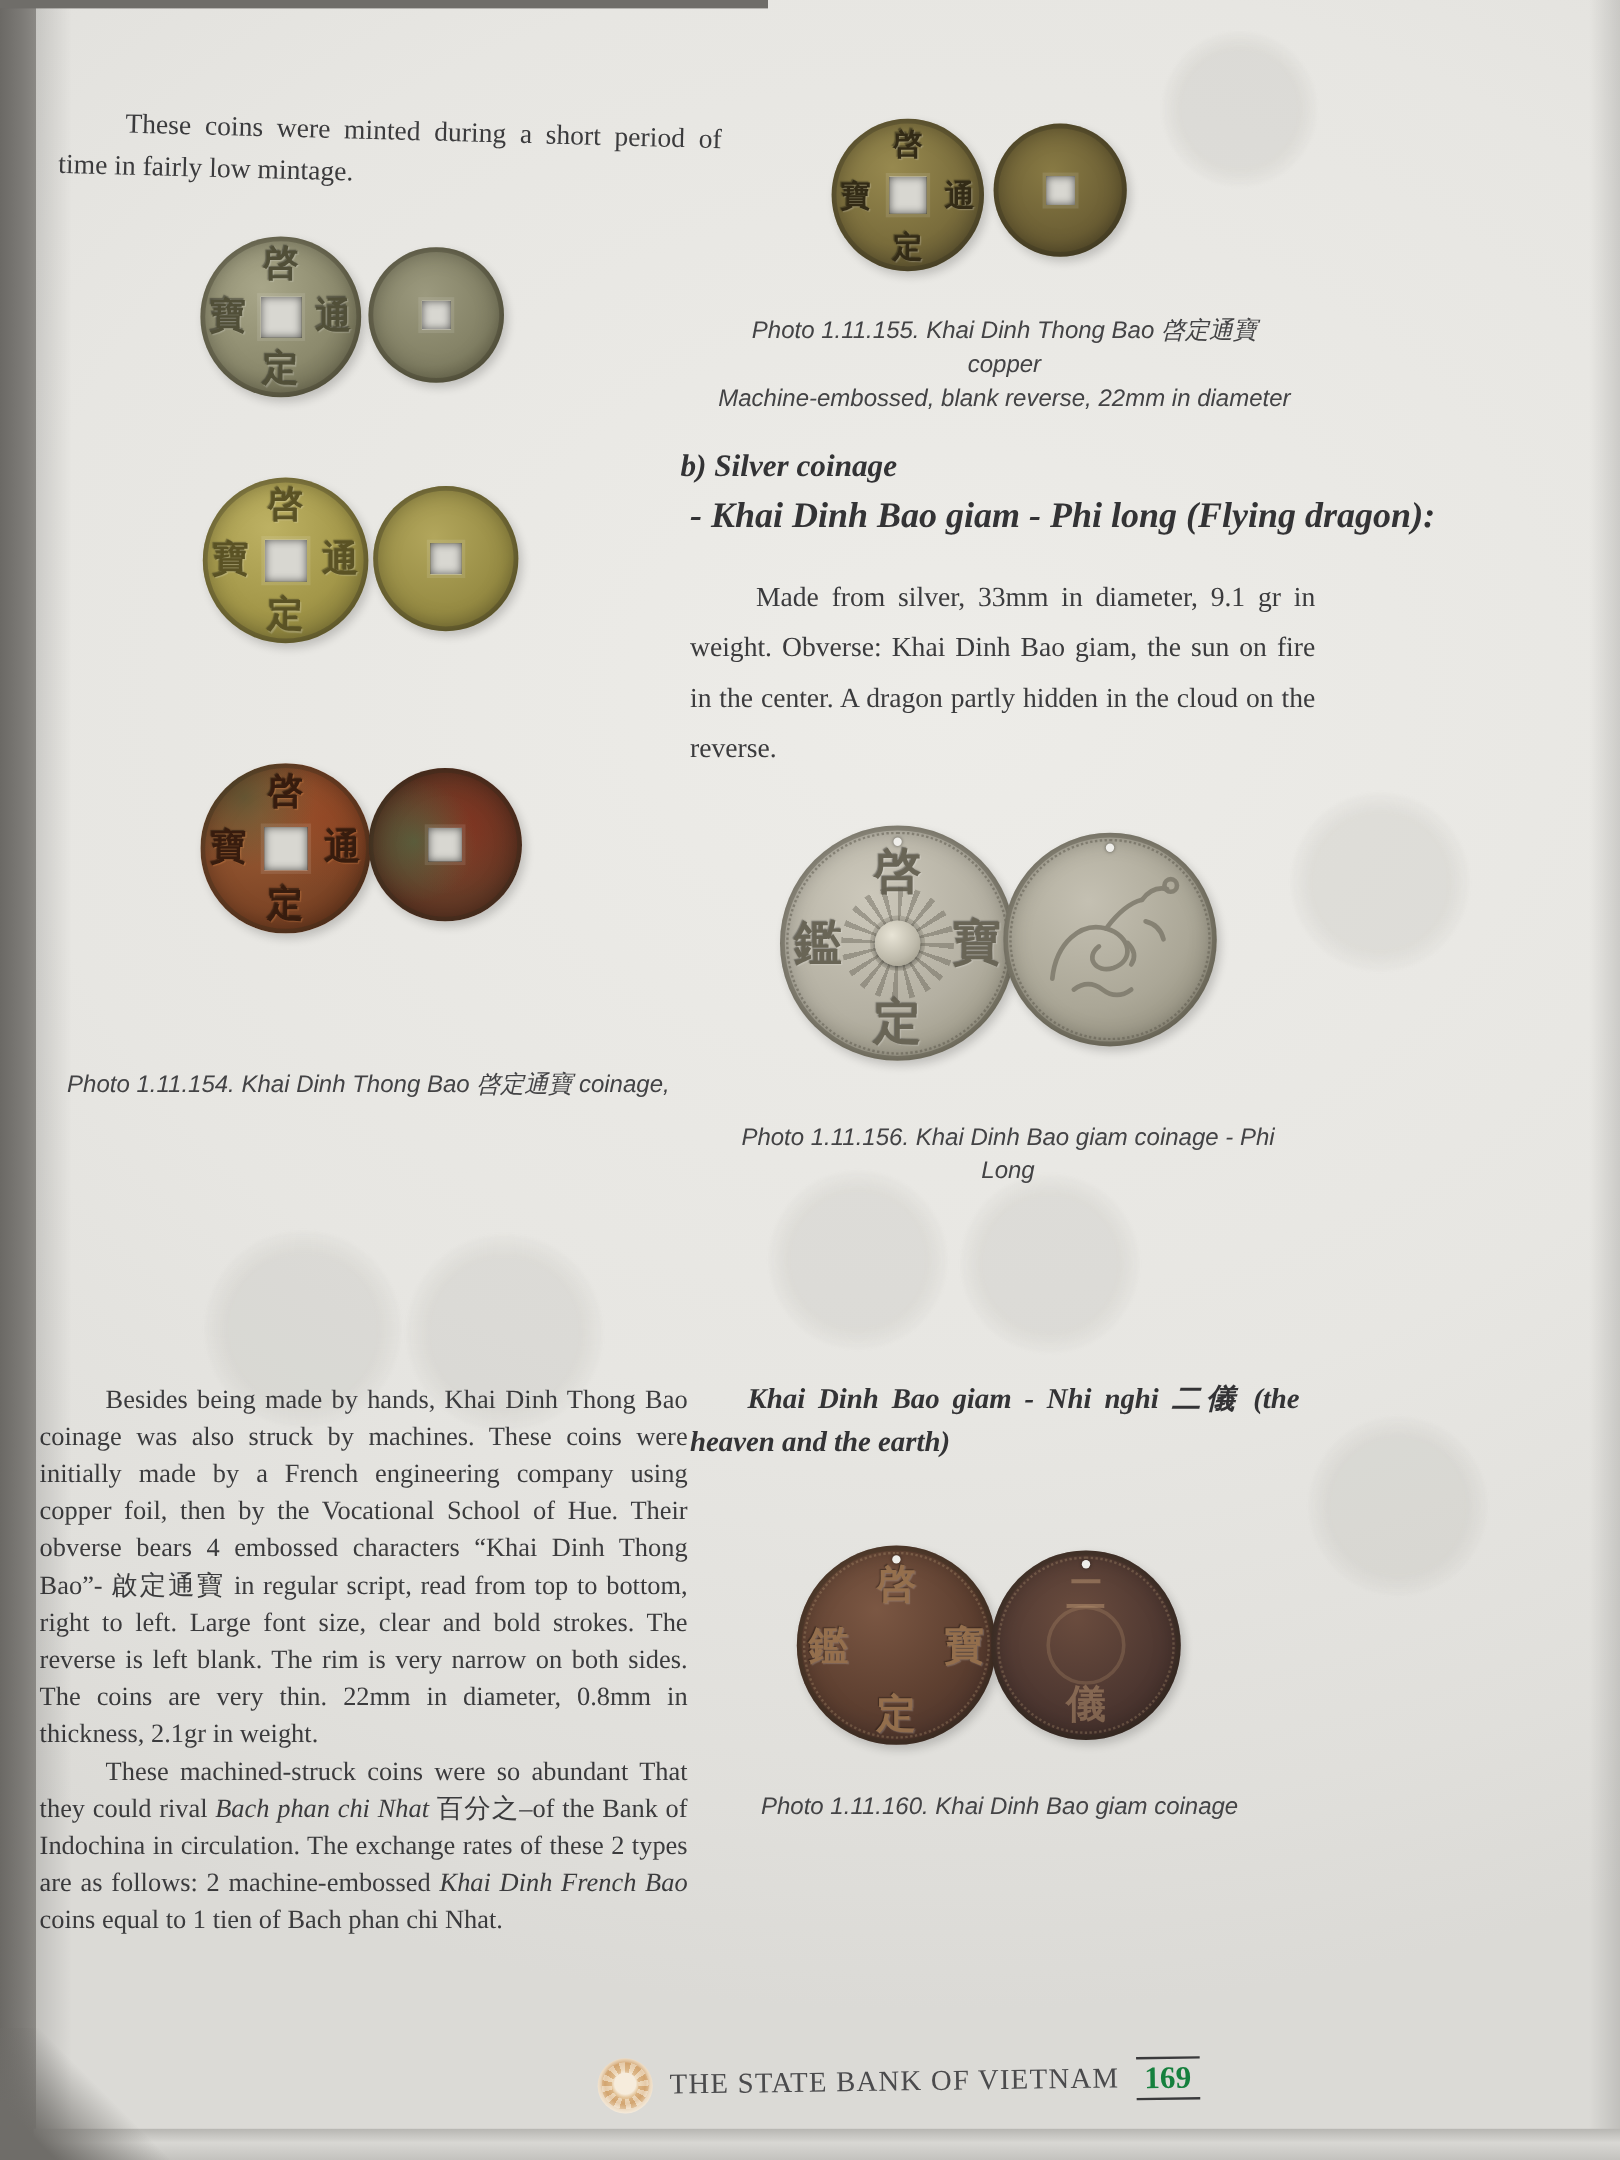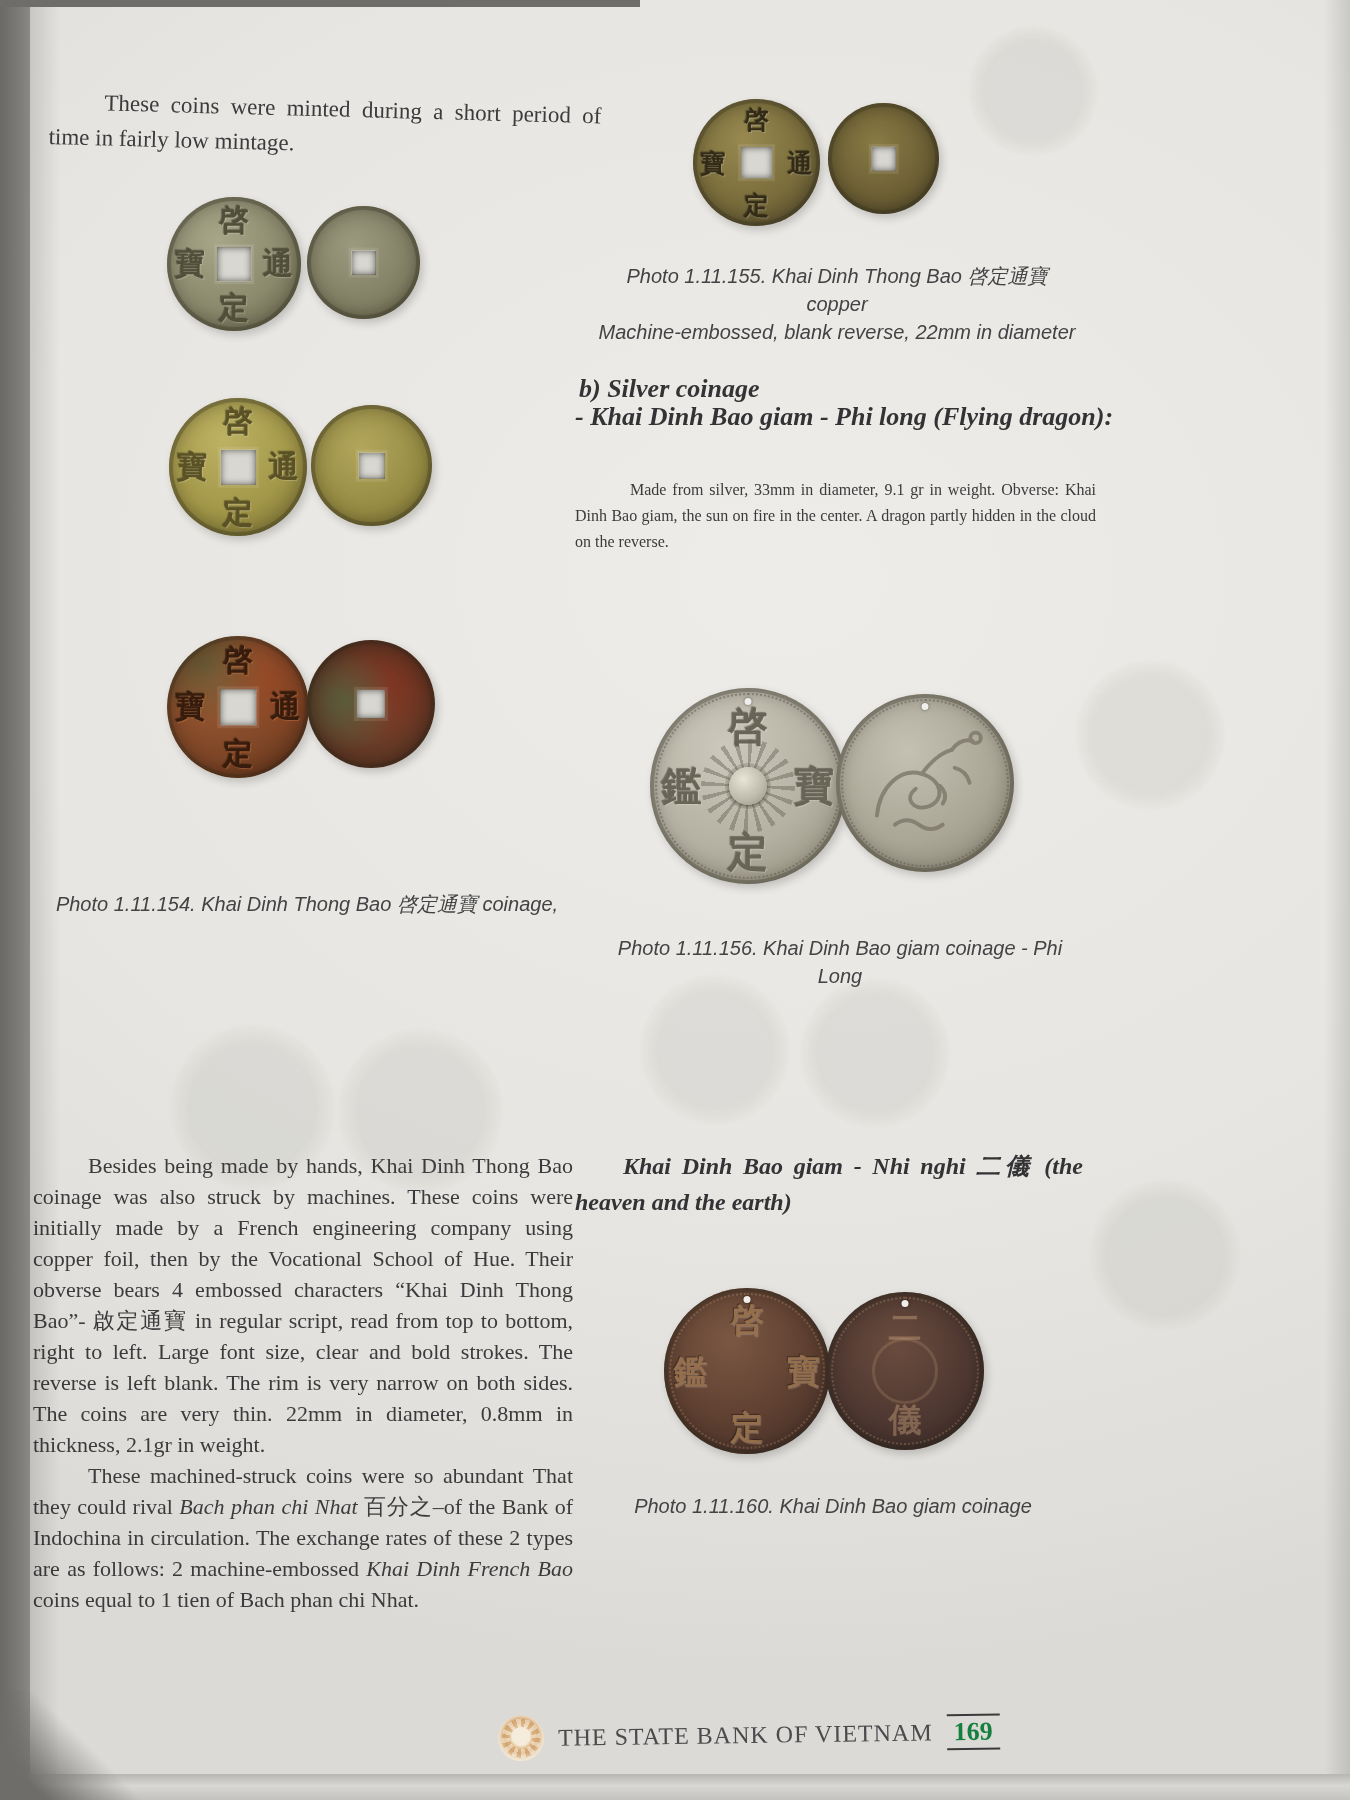--- a/index.html
+++ b/index.html
@@ -94,23 +94,23 @@
     border-radius:50%;border:3px solid rgba(200,165,125,0.22);}
 
   
   .intro{left:50px;top:84px;width:552px;transform:rotate(1.5deg);transform-origin:left top;font-size:23px;line-height:35px;}
   .besides{left:33px;top:1150px;width:540px;}
   .besides p + p{margin-top:0;}
   .cap154{left:52px;top:890px;width:510px;}
   .cap155{left:598px;top:262px;width:478px;}
   .cap156{left:596px;top:934px;width:488px;}
   .cap160{left:600px;top:1492px;width:466px;}
-  .h-silver{left:579px;top:374px;font-size:26px;text-align:right;}
-  .h-philong{left:575px;top:402px;font-size:26px;white-space:nowrap;}
-  .p-silver{left:575px;top:477px;width:521px;font-size:16px;line-height:26px;}
+  .h-silver{left:567px;top:374px;font-size:26px;text-align:right;}
+  .h-philong{left:575px;top:413px;font-size:30px;white-space:nowrap;}
+  .p-silver{left:575px;top:477px;width:521px;font-size:23px;line-height:42px;}
   .h-nhinghi{left:575px;top:1148px;width:508px;font-size:24px;line-height:36px;text-align:justify;text-indent:48px;font-style:italic;}
 
   
   .footer{position:absolute;left:498px;top:1712px;display:flex;align-items:center;gap:14px;
     transform:rotate(-0.8deg);z-index:3;}
   .logo{width:46px;height:46px;border-radius:50%;position:relative;
     background:radial-gradient(circle at 50% 46%, #f6ecdc 0 26%, #e5c79e 34%, #d5a977 50%, #ecd9c0 62%, #f4ebdd 74%, rgba(244,235,221,0) 76%);}
   .logo::before{content:"";position:absolute;inset:3px;border-radius:50%;
     background:repeating-conic-gradient(rgba(208,160,104,0.45) 0deg 15deg, rgba(246,236,220,0.5) 15deg 30deg);
     -webkit-mask:radial-gradient(circle, transparent 38%, #000 40% 68%, transparent 70%);

